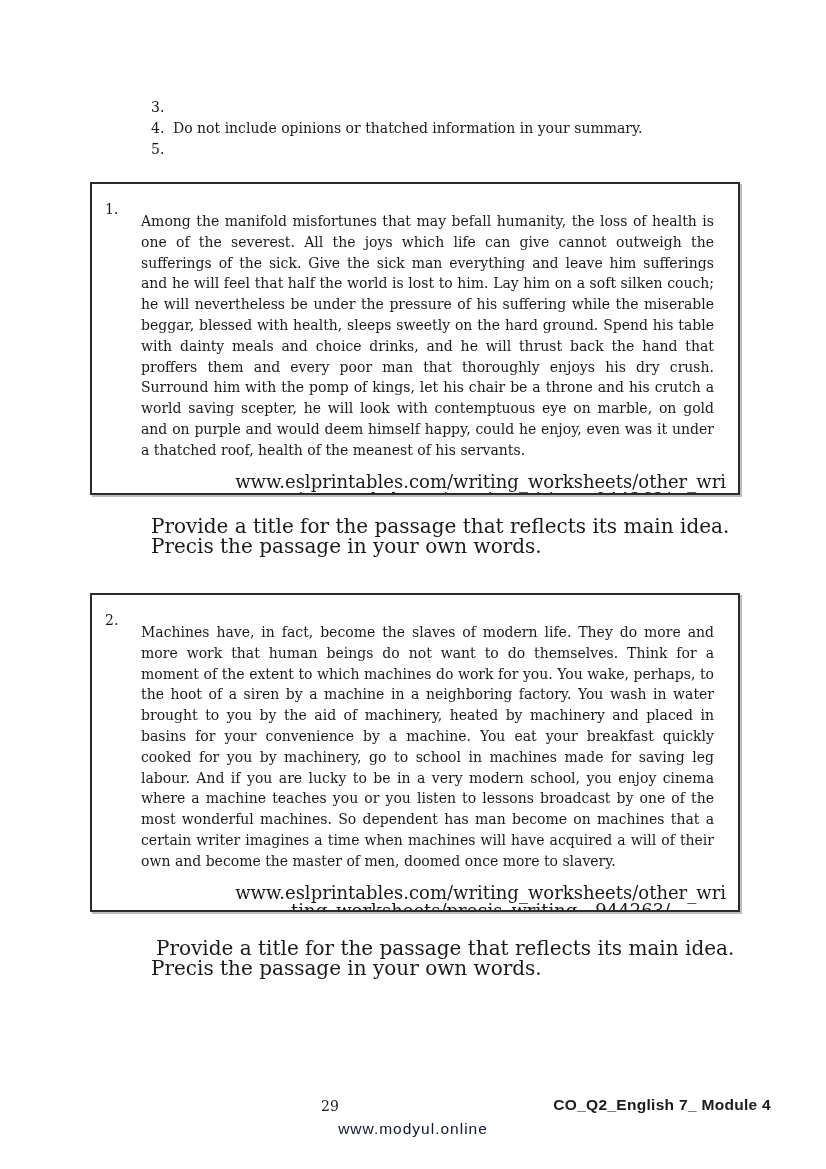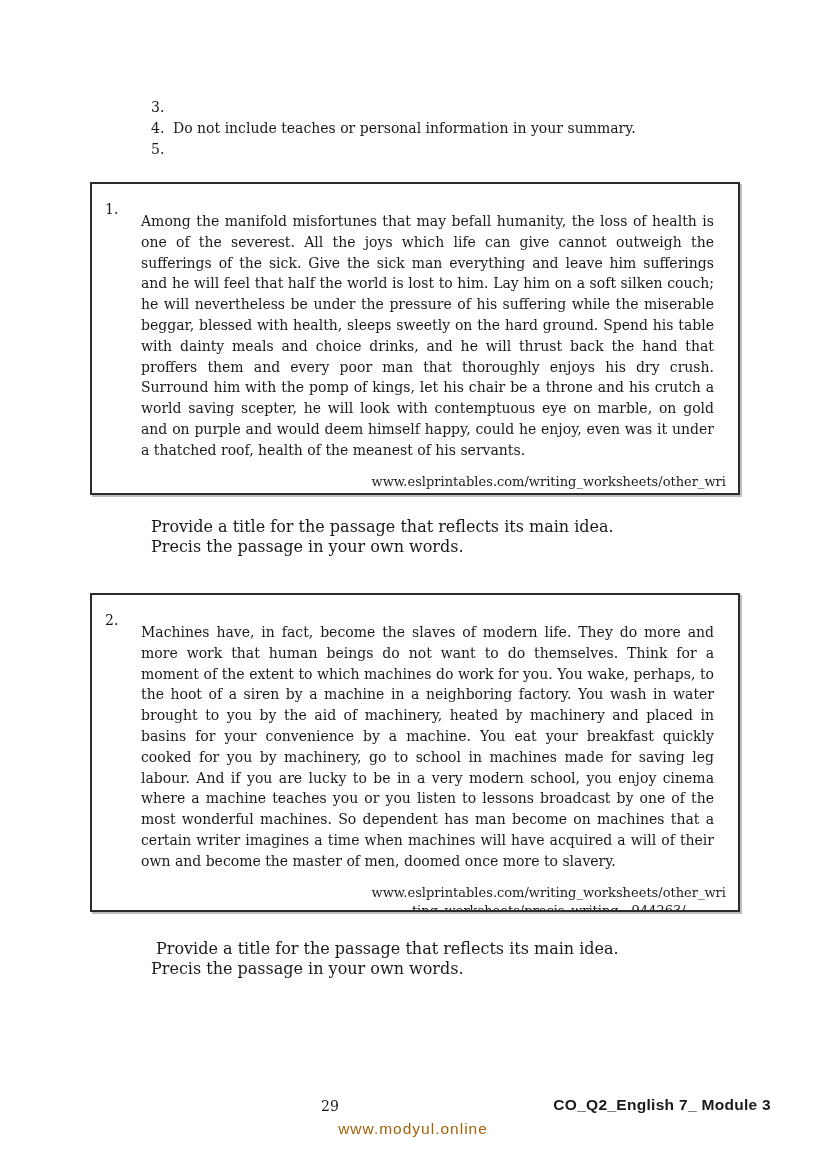--- a/index.html
+++ b/index.html
@@ -60,30 +60,30 @@
     font-size: 14px;
     line-height: 20.8px;
     text-align: justify;
   }
 
   .source {
     margin-top: auto;
     margin-left: auto;
     width: fit-content;
     text-align: center;
-    font-size: 13px;
+    font-size: 18px;
     line-height: 18.5px;
     white-space: nowrap;
   }
 
   
   .tasks {
     position: absolute;
     left: 151px;
-    font-size: 16px;
+    font-size: 20px;
     line-height: 19.5px;
   }
   .tasks1 { top: 517px; }
   .tasks2 { top: 939px; }
   .tasks2 .task-line:first-child { padding-left: 5px; }
 
   
   .footer-page-number {
     position: absolute;
     left: 0;
@@ -103,35 +103,35 @@
   }
   .watermark {
     position: absolute;
     left: 0;
     top: 1120px;
     width: 826px;
     text-align: center;
     font-family: "Liberation Sans", sans-serif;
     font-size: 15.5px;
     letter-spacing: 1px;
-    color: #a16207;
+    color: #0f172a;
   }
 </style>
 </head>
 <body>
 
 <div class="page">
 
   <div class="guidelines">
     <div class="guideline-item">
       <span class="guideline-num">3.</span>
     </div>
     <div class="guideline-item">
       <span class="guideline-num">4.</span>
-      <span>Do not include teaches or personal information in your summary.</span>
+      <span>Do not include opinions or thatched information in your summary.</span>
     </div>
     <div class="guideline-item">
       <span class="guideline-num">5.</span>
     </div>
   </div>
 
   <section class="passage-box box1">
     <div class="passage-row">
       <span class="passage-num">1.</span>
       <p class="passage-text">Among the manifold misfortunes that may befall humanity, the loss of health is one of the severest. All the joys which life can give cannot outweigh the sufferings of the sick. Give the sick man everything and leave him sufferings and he will feel that half the world is lost to him. Lay him on a soft silken couch; he will nevertheless be under the pressure of his suffering while the miserable beggar, blessed with health, sleeps sweetly on the hard ground. Spend his table with dainty meals and choice drinks, and he will thrust back the hand that proffers them and every poor man that thoroughly enjoys his dry crush. Surround him with the pomp of kings, let his chair be a throne and his crutch a world saving scepter, he will look with contemptuous eye on marble, on gold and on purple and would deem himself happy, could he enjoy, even was it under a thatched roof, health of the meanest of his servants.</p>
@@ -157,16 +157,16 @@
       <div>ting_worksheets/precis_writing__944263/</div>
     </div>
   </section>
 
   <div class="tasks tasks2">
     <div class="task-line">Provide a title for the passage that reflects its main idea.</div>
     <div class="task-line">Precis the passage in your own words.</div>
   </div>
 
   <div class="footer-page-number">29</div>
-  <div class="footer-module">CO_Q2_English 7_ Module 3</div>
+  <div class="footer-module">CO_Q2_English 7_ Module 4</div>
   <div class="watermark">www.modyul.online</div>
 
 </div>
 
 </body></html>

